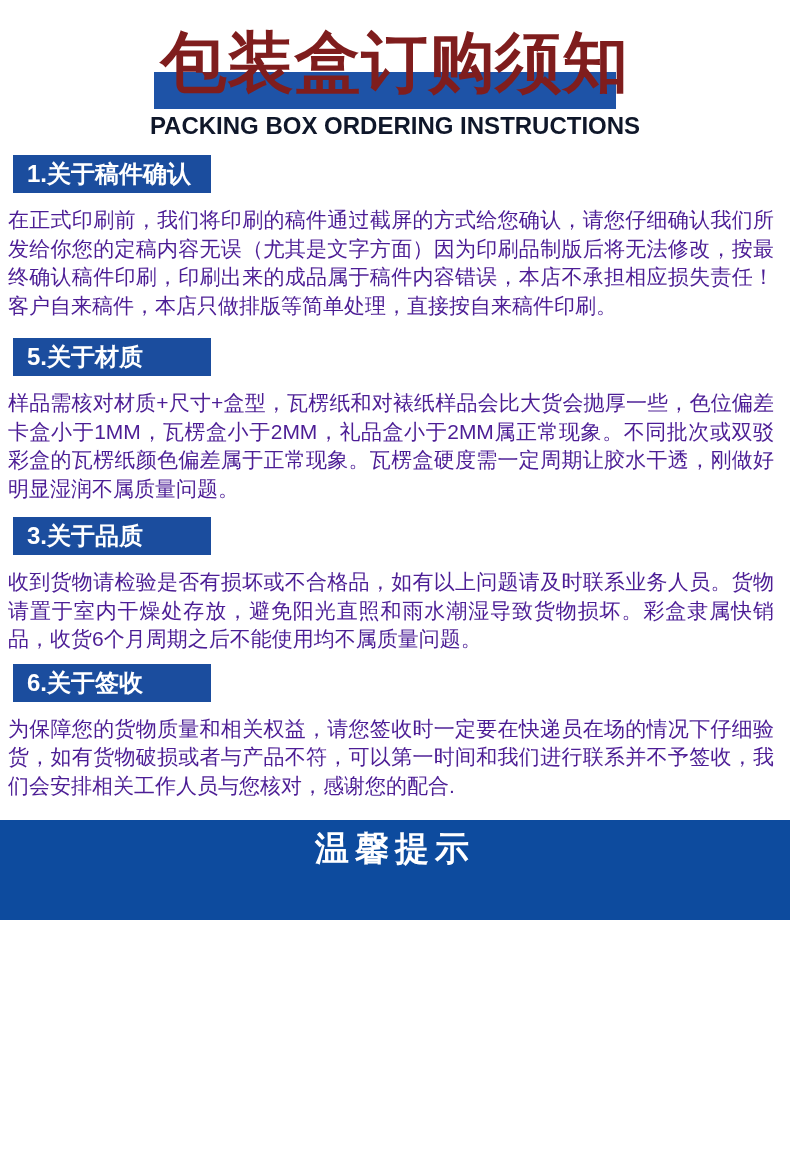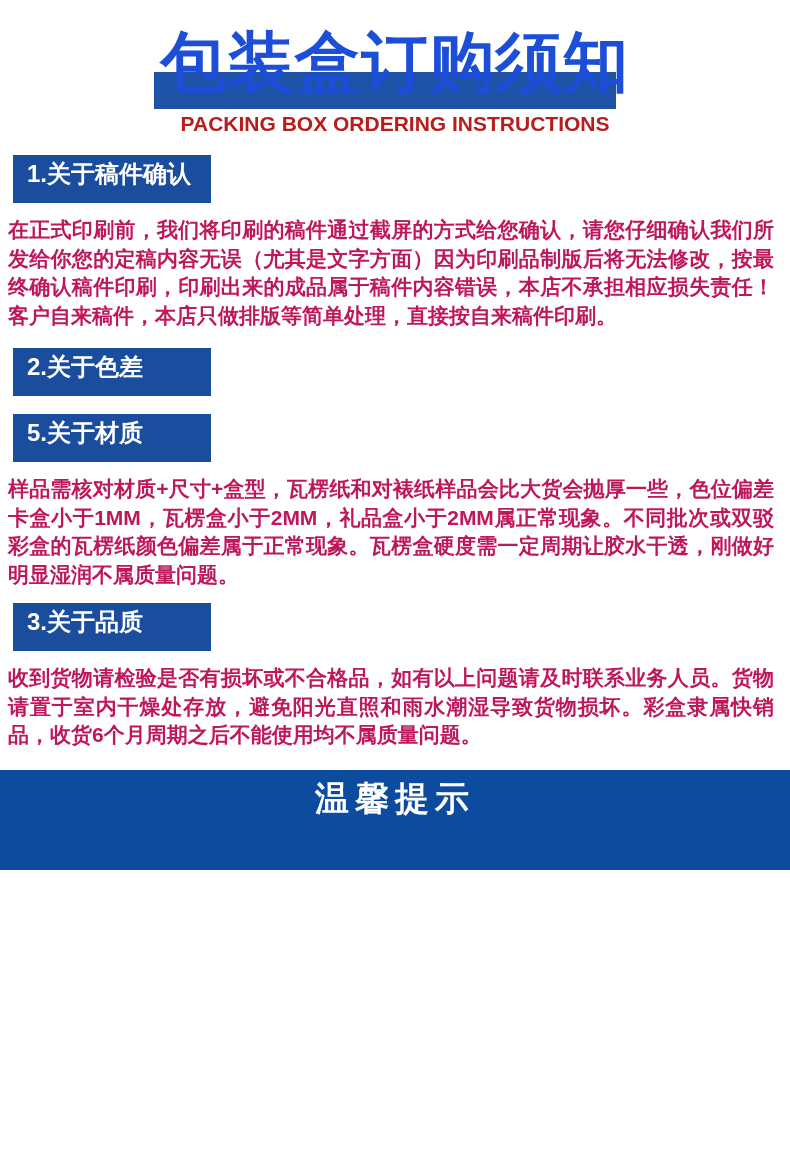--- a/index.html
+++ b/index.html
@@ -37,59 +37,59 @@
     position: absolute;
     margin: 0;
     top: 22px;
     left: 0;
     width: 100%;
     text-align: center;
     font-size: 66px;
     line-height: 80px;
     font-weight: 900;
     letter-spacing: 1px;
-    color: #1d4ed8;
+    color: #7f1d1d;
     z-index: 2;
   }
   .banner-subtitle {
     position: absolute;
     top: 112px;
     left: 0;
     width: 100%;
     text-align: center;
-    font-size: 21px;
+    font-size: 24px;
     font-weight: bold;
     letter-spacing: 0px;
-    color: #b91c1c;
+    color: #0f172a;
   }
 
   
   .section { margin-top: 18px; }
   .section.first { margin-top: 0; }
   .section.tight-a { margin-top: 14px; }
   .section.tight-b { margin-top: 10px; }
 
   .sec-head {
     margin-left: 13px;
     width: 184px;
-    height: 48px;
+    height: 38px;
     background: #1b4d9e;
     color: #ffffff;
     font-size: 24px;
     font-weight: bold;
     line-height: 38px;
     padding-left: 14px;
   }
   .sec-body {
     margin: 13px 16px 0 8px;
     font-size: 21px;
     line-height: 28.5px;
-    font-weight: bold;
+    font-weight: normal;
     text-align: justify;
-    color: #be185d;
+    color: #4c1d95;
   }
 
   
   .footer {
     margin-top: 20px;
     height: 100px;
     background: #0d4b9e;
     color: #ffffff;
     text-align: center;
   }
@@ -111,35 +111,38 @@
     <h1 class="banner-title">包装盒订购须知</h1>
     <div class="banner-subtitle">PACKING BOX ORDERING INSTRUCTIONS</div>
   </header>
 
   <section class="section first">
     <div class="sec-head">1.关于稿件确认</div>
     <p class="sec-body">在正式印刷前，我们将印刷的稿件通过截屏的方式给您确认，请您仔细确认我们所发给你您的定稿内容无误（尤其是文字方面）因为印刷品制版后将无法修改，按最终确认稿件印刷，印刷出来的成品属于稿件内容错误，本店不承担相应损失责任！客户自来稿件，本店只做排版等简单处理，直接按自来稿件印刷。</p>
   </section>
 
   <section class="section">
-    <div class="sec-head">2.关于色差</div>
   </section>
 
   <section class="section">
   </section>
 
   <section class="section">
     <div class="sec-head">5.关于材质</div>
     <p class="sec-body">样品需核对材质+尺寸+盒型，瓦楞纸和对裱纸样品会比大货会抛厚一些，色位偏差卡盒小于1MM，瓦楞盒小于2MM，礼品盒小于2MM属正常现象。不同批次或双驳彩盒的瓦楞纸颜色偏差属于正常现象。瓦楞盒硬度需一定周期让胶水干透，刚做好明显湿润不属质量问题。</p>
   </section>
 
   <section class="section tight-a">
     <div class="sec-head">3.关于品质</div>
     <p class="sec-body">收到货物请检验是否有损坏或不合格品，如有以上问题请及时联系业务人员。货物请置于室内干燥处存放，避免阳光直照和雨水潮湿导致货物损坏。彩盒隶属快销品，收货6个月周期之后不能使用均不属质量问题。</p>
   </section>
 
+  <section class="section tight-b">
+    <div class="sec-head">6.关于签收</div>
+    <p class="sec-body">为保障您的货物质量和相关权益，请您签收时一定要在快递员在场的情况下仔细验货，如有货物破损或者与产品不符，可以第一时间和我们进行联系并不予签收，我们会安排相关工作人员与您核对，感谢您的配合.</p>
+  </section>
 
   <footer class="footer">
     <div class="footer-title">温馨提示</div>
 
   </footer>
 
 </div>
 
 </body></html>

